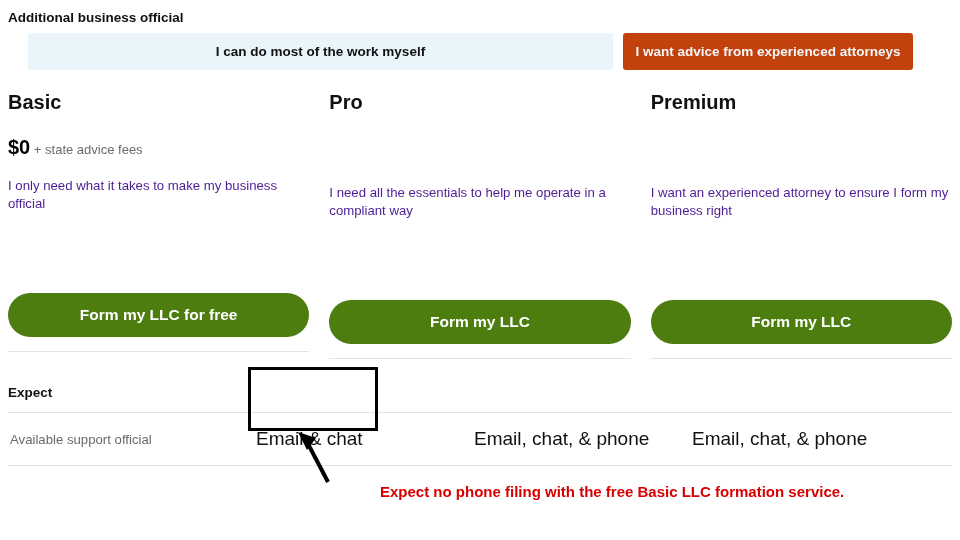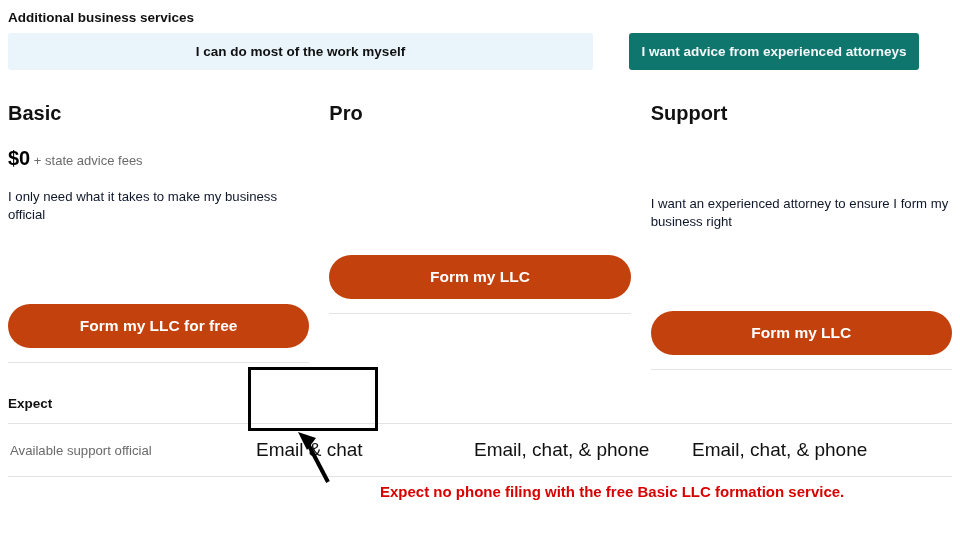--- a/index.html
+++ b/index.html
@@ -12,47 +12,48 @@
     }
     .container { padding: 10px 8px 0 8px; }
     .section-title {
       font-size: 13.5px;
       font-weight: 700;
       color: #111;
       margin-bottom: 8px;
     }
     .tabs-row {
       display: flex;
-      gap: 36px;
+      gap: 10px;
+      margin-left: 20px;
     }
     .tab {
       flex: 1;
       text-align: center;
       font-size: 13.5px;
       font-weight: 700;
       padding: 11px 8px;
       border-radius: 3px;
     }
     .tab-diy { flex: 0 0 585px; background: #e9f5fb; color: #111; }
-    .tab-attorney { flex: 0 0 290px; background: #0f766e; color: #f4f7fa; }
-    .plans { display: flex; gap: 20px; margin-top: 32px; }
+    .tab-attorney { flex: 0 0 290px; background: #c2410c; color: #f4f7fa; }
+    .plans { display: flex; gap: 20px; margin-top: 21px; }
     .plan { flex: 1; display: flex; flex-direction: column; }
     .plan-name { font-size: 20px; font-weight: 800; color:#111; }
     .price-line { margin-top: 22px; font-size: 13px; color: #6b6b6b; }
     .price-line .amount { font-size: 20px; font-weight: 800; color:#000; }
-    .plan-blurb { margin-top: 18px; font-size: 13.2px; color: #0f172a; line-height: 1.35; min-height: 38px; }
+    .plan-blurb { margin-top: 18px; font-size: 13.2px; color: #4c1d95; line-height: 1.35; min-height: 38px; }
     .cta-row { margin-top: 36px; }
     .spacer42 { height: 42px; }
     .spacer16 { height: 16px; }
     .cta {
       display: block;
       width: 100%;
       border: none;
       border-radius: 999px;
-      background: #c2410c;
+      background: #4d7c0f;
       color: #fff;
       font-size: 15.5px;
       font-weight: 700;
       padding: 13px 10px;
       cursor: pointer;
     }
     .divider { height: 1px; background: #e3e3e3; margin-top: 14px; }
     .support-title { font-size: 13.5px; font-weight: 700; margin-top: 26px; margin-bottom: 12px; }
     .table-top-line { height: 1px; background: #e3e3e3; }
     .support-row { display: grid; grid-template-columns: 248px 218px 218px 218px; align-items: center; height: 52px; }
@@ -77,47 +78,48 @@
       font-size: 15px;
       line-height: 1.4;
       max-width: 500px;
     }
     .arrow-wrap { position: absolute; left: 298px; top: 432px; width: 40px; height: 50px; pointer-events: none; }
   </style>
 </head>
 <body>
 
 <div class="container">
-  <div class="section-title">Additional business services</div>
+  <div class="section-title">Additional business official</div>
 
   <div class="tabs-row">
     <div class="tab tab-diy">I can do most of the work myself</div>
     <div class="tab tab-attorney">I want advice from experienced attorneys</div>
   </div>
 
   <div class="plans">
     <div class="plan">
       <div class="plan-name">Basic</div>
       <div class="price-line">
         <span class="amount">$0</span><span> + state advice fees</span>
       </div>
       <div class="plan-blurb">I only need what it takes to make my business official</div>
       <div class="cta-row spacer42"></div>
       <button class="cta">Form my LLC for free</button>
       <div class="divider"></div>
     </div>
     <div class="plan">
       <div class="plan-name">Pro</div>
       <div class="cta-row spacer16"></div>
+      <div class="plan-blurb">I need all the essentials to help me operate in a compliant way</div>
       <div class="cta-row spacer42"></div>
       <button class="cta">Form my LLC</button>
       <div class="divider"></div>
     </div>
     <div class="plan">
-      <div class="plan-name">Support</div>
+      <div class="plan-name">Premium</div>
       <div class="cta-row spacer16"></div>
       <div class="plan-blurb">I want an experienced attorney to ensure I form my business right</div>
       <div class="cta-row spacer42"></div>
       <button class="cta">Form my LLC</button>
       <div class="divider"></div>
     </div>
   </div>
 
   <div class="support-title">Expect</div>
   <div class="table-top-line"></div>

